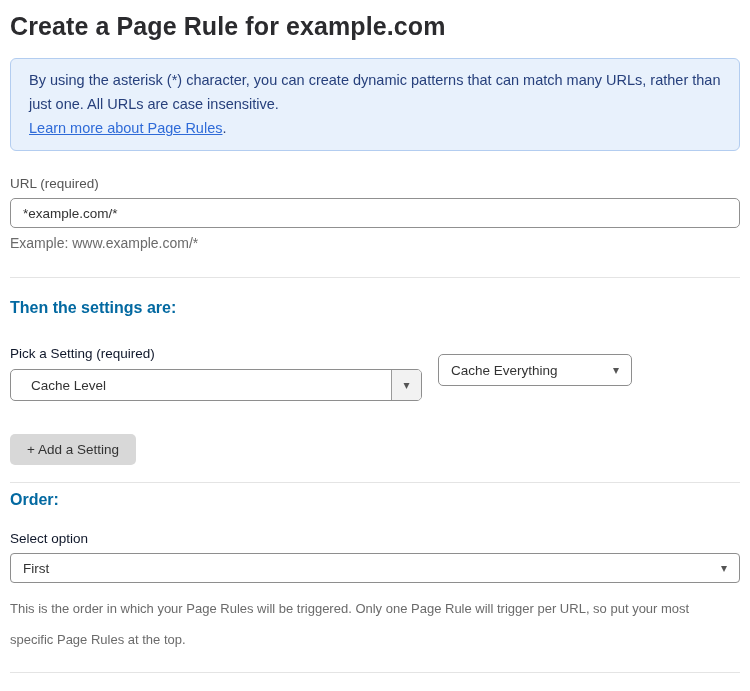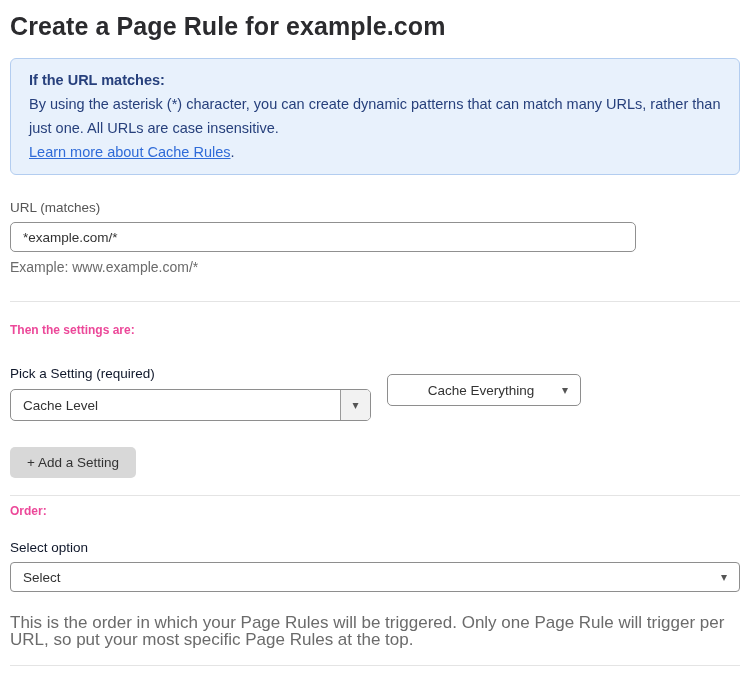--- a/index.html
+++ b/index.html
@@ -31,21 +31,21 @@
   }
   .info-heading { font-weight: bold; }
   .info-link { color: #2f6bd8; text-decoration: underline; cursor: pointer; }
   .field-label {
     font-size: 13.5px;
     color: #555555;
     margin-top: 25px;
   }
   .text-input {
     display: block;
-    width: 626px;
+    width: 730px;
     height: 30px;
     margin-top: 7px;
     border: 1px solid #909090;
     border-radius: 5px;
     padding: 0 12px;
     font-family: "Liberation Sans", sans-serif;
     font-size: 13.5px;
     color: #333;
     background: #fff;
     outline: none;
@@ -54,23 +54,23 @@
     font-size: 14px;
     color: #6b6b6b;
     margin-top: 7px;
   }
   .divider {
     border: none;
     border-top: 1px solid #e4e4e4;
     margin-top: 26px;
   }
   .section-heading {
-    font-size: 12px;
+    font-size: 16px;
     font-weight: bold;
-    color: #ec4899;
+    color: #0369a1;
     margin-top: 21px;
   }
   .settings-row {
     display: flex;
     gap: 16px;
     margin-top: 29px;
   }
   .select-label { font-size: 13.5px; color: #0f172a; }
   .select-box {
     margin-top: 8px;
@@ -95,74 +95,73 @@
     align-items: center;
     justify-content: center;
     color: #555;
     font-size: 12px;
   }
   .arrow-plain {
     padding-right: 12px;
     color: #555;
     font-size: 12px;
   }
-  .w-setting { width: 361px; }
-  .w-cache { width: 194px; text-align: center; }
+  .w-setting { width: 412px; padding-left: 8px; }
+  .w-cache { width: 194px; }
   .btn {
     display: inline-block;
     border: none;
     border-radius: 5px;
     font-family: "Liberation Sans", sans-serif;
     font-size: 13.5px;
     height: 31px;
     padding: 0 17px;
     cursor: pointer;
   }
   .btn-gray { background: #d8d8d8; color: #333; }
-  .add-setting-btn { margin-top: 26px; }
+  .add-setting-btn { margin-top: 33px; }
   .order-select {
     margin-top: 7px;
     width: 730px;
     height: 30px;
     border: 1px solid #8e8e8e;
     border-radius: 4px;
     background: #fff;
     display: flex;
     align-items: center;
     justify-content: space-between;
     font-size: 13.5px;
     color: #333;
     cursor: pointer;
   }
   .order-select .select-text { padding-left: 12px; }
   .order-helper {
-    font-size: 17px;
+    font-size: 13px;
     color: #6b6b6b;
-    line-height: 17px;
-    margin-top: 22px;
+    line-height: 31px;
+    margin-top: 10px;
     width: 715px;
   }
   .order-divider { margin-top: 17px; }
   .mt-order { margin-top: 8px; }
   .mt-selopt { margin-top: 22px; }
 </style>
 </head>
 <body>
 
 
 
 <h1 class="page-title">Create a Page Rule for example.com</h1>
 
 <div class="info-box">
-  <div class="info-heading">If the URL matches:</div>
   <div>By using the asterisk (*) character, you can create dynamic patterns that can match many URLs, rather than just one. All URLs are case insensitive.</div>
-  <div><span class="info-link">Learn more about Cache Rules</span><span>.</span></div>
+  <div><span class="info-link">Learn more about Page Rules</span><span>.</span></div>
 </div>
 
-<div class="field-label">URL (matches)</div>
+<div class="field-label">URL (required)</div>
 <input class="text-input" type="text" value="*example.com/*" style="">
 <div class="helper-text">Example: www.example.com/*</div>
 
 <hr class="divider">
 
 <div class="section-heading">Then the settings are:</div>
 
 <div class="settings-row">
   <div>
     <div class="select-label">Pick a Setting (required)</div>
@@ -180,21 +179,21 @@
 </div>
 
 <button class="btn btn-gray add-setting-btn">+ Add a Setting</button>
 
 <hr class="divider" style="margin-top:17px;">
 
 <div class="section-heading mt-order">Order:</div>
 
 <div class="select-label mt-selopt">Select option</div>
 <div class="order-select">
-  <span class="select-text">Select</span>
+  <span class="select-text">First</span>
   <span class="arrow-plain">▾</span>
 </div>
 <div class="order-helper">This is the order in which your Page Rules will be triggered. Only one Page Rule will trigger per URL, so put your most specific Page Rules at the top.</div>
 
 <hr class="divider order-divider">
 
 
 
 
 

